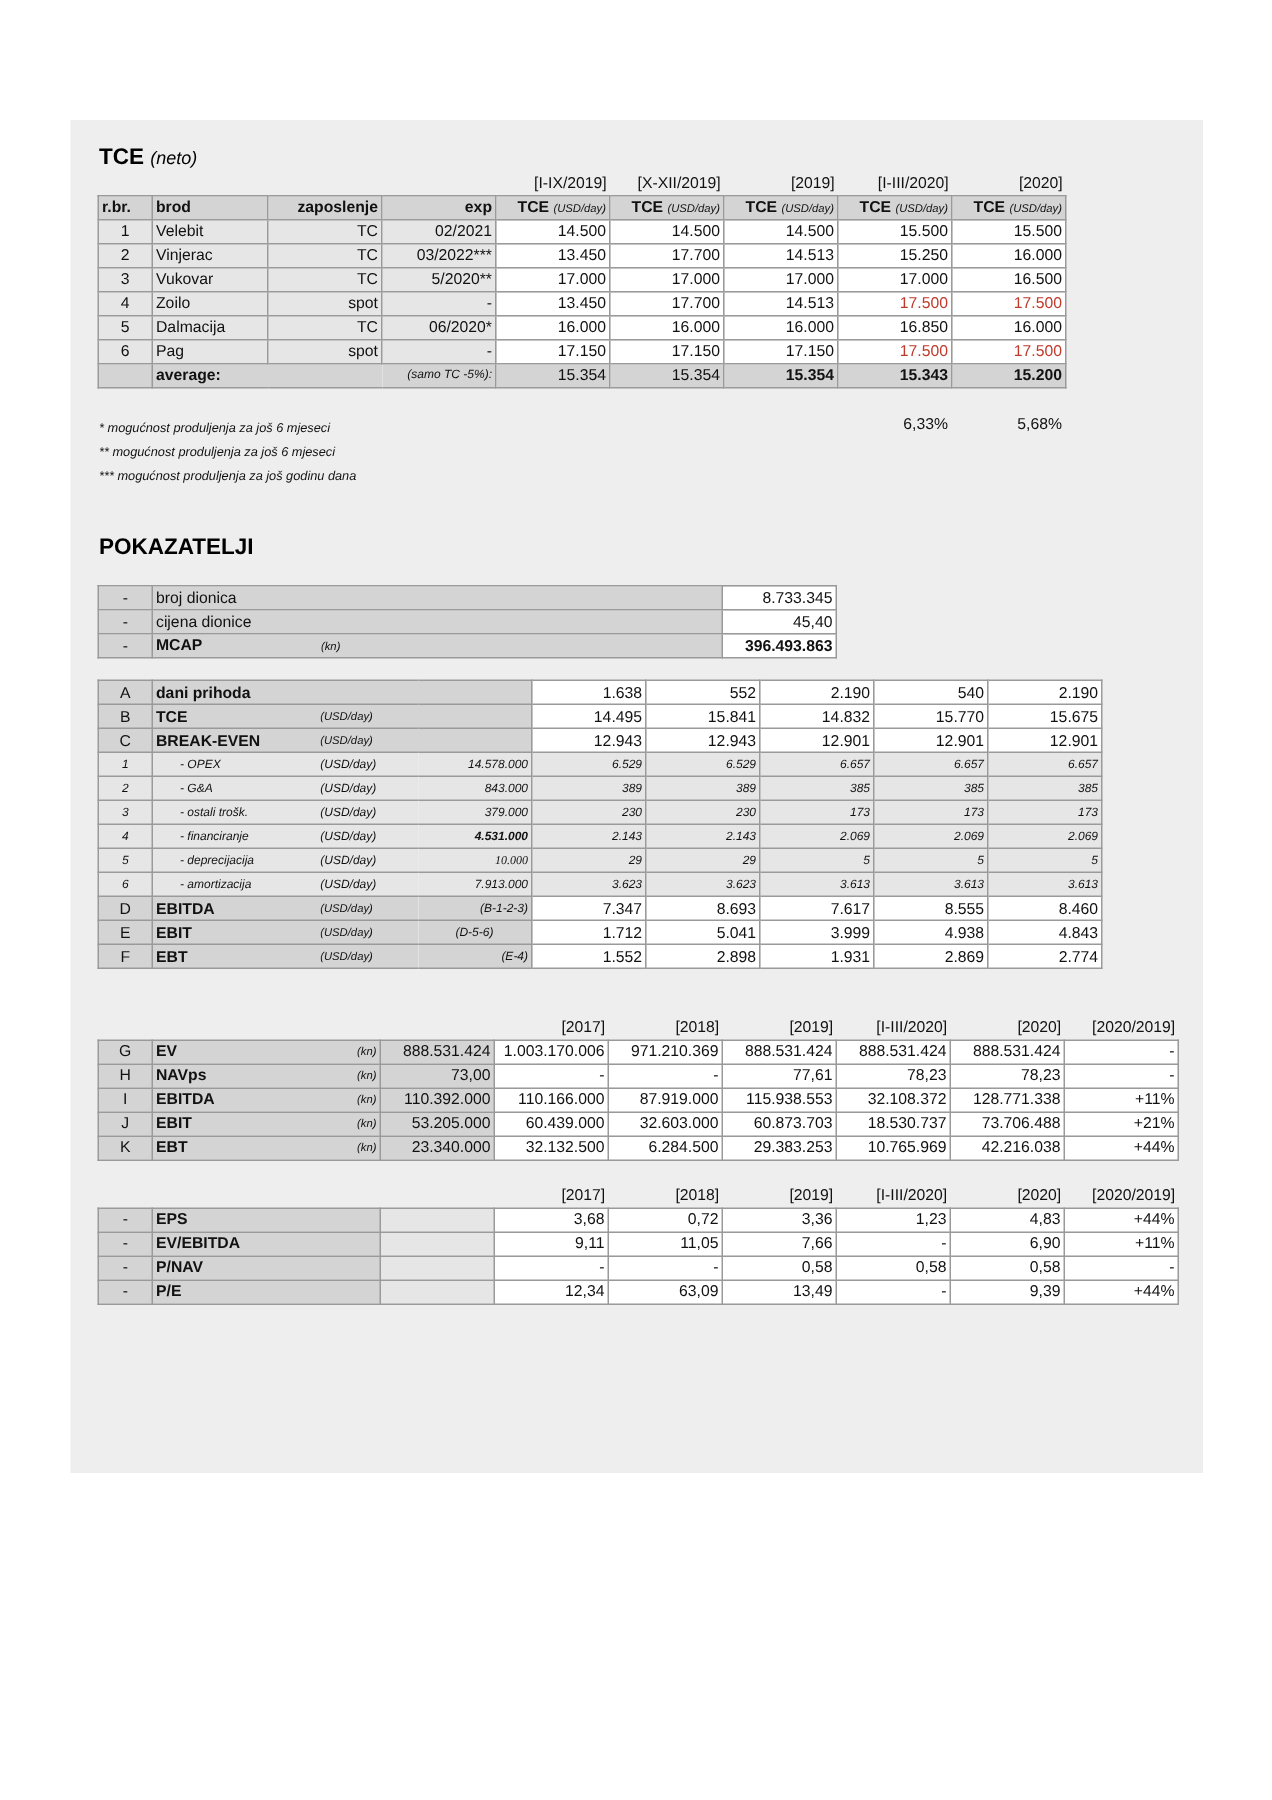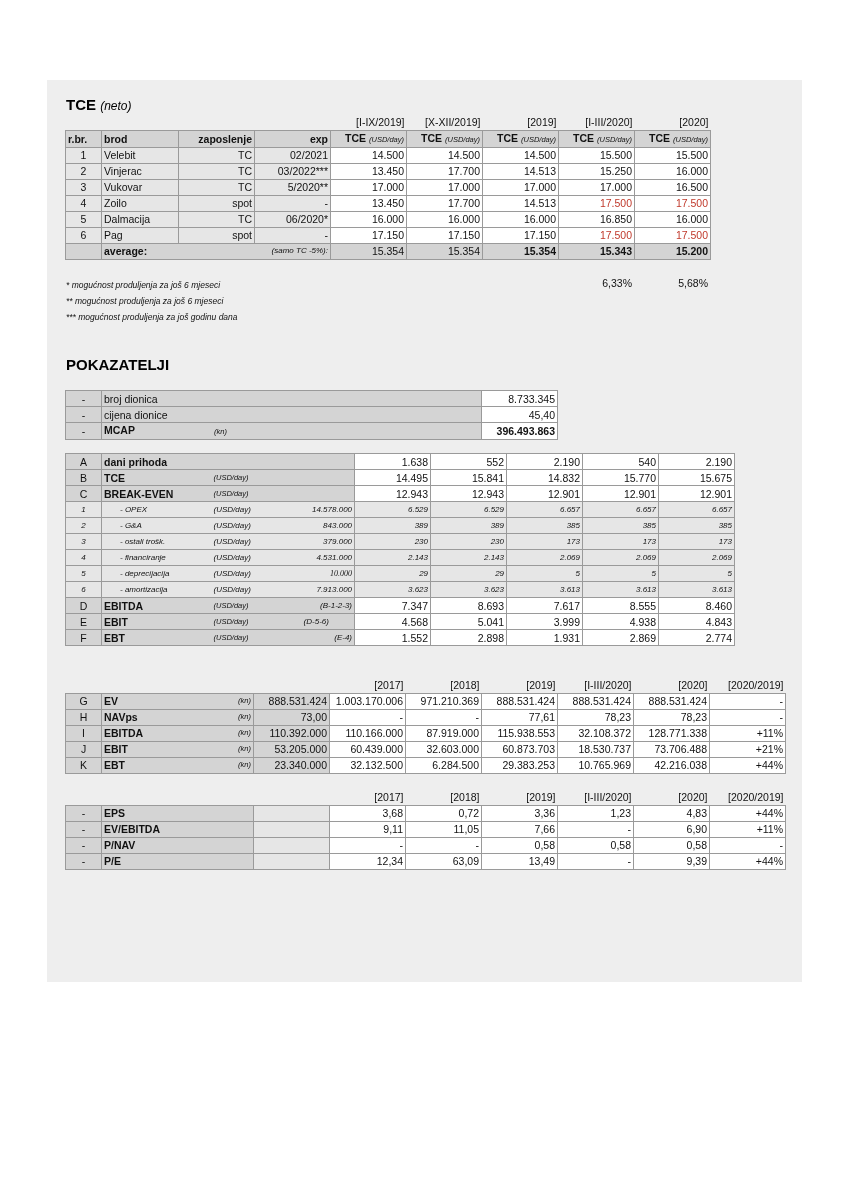--- a/index.html
+++ b/index.html
@@ -258,21 +258,21 @@
     <td class="lg r small">230</td>
     <td class="lg r small">230</td>
     <td class="lg r small">173</td>
     <td class="lg r small">173</td>
     <td class="lg r small">173</td>
   </tr>
   <tr>
     <td class="lg c small">4</td>
     <td class="lg small" style="padding-left:18px;border-right:none;">- financiranje</td>
     <td class="lg small" style="border-left:none;border-right:none;">(USD/day)</td>
-    <td class="lg r small" style="border-left:none;">4.531.000</td>
+    <td class="lg r small" style="border-left:none;font-weight:bold;">4.531.000</td>
     <td class="lg r small">2.143</td>
     <td class="lg r small">2.143</td>
     <td class="lg r small">2.069</td>
     <td class="lg r small">2.069</td>
     <td class="lg r small">2.069</td>
   </tr>
   <tr>
     <td class="lg c small">5</td>
     <td class="lg small" style="padding-left:18px;border-right:none;">- deprecijacija</td>
     <td class="lg small" style="border-left:none;border-right:none;">(USD/day)</td>
@@ -305,21 +305,21 @@
     <td class="w r">7.617</td>
     <td class="w r">8.555</td>
     <td class="w r">8.460</td>
   </tr>
 
   <tr>
     <td class="g c">E</td>
     <td class="g b" style="border-right:none;">EBIT</td>
     <td class="g" style="border-left:none;border-right:none;font-size:7.5px;font-style:italic;">(USD/day)</td>
     <td class="g r small" style="border-left:none;text-align:center;">(D-5-6)</td>
-    <td class="w r">4.568</td>
+    <td class="w r">1.712</td>
     <td class="w r">5.041</td>
     <td class="w r">3.999</td>
     <td class="w r">4.938</td>
     <td class="w r">4.843</td>
   </tr>
 
   <tr>
     <td class="g c">F</td>
     <td class="g b" style="border-right:none;">EBT</td>
     <td class="g" style="border-left:none;border-right:none;font-size:7.5px;font-style:italic;">(USD/day)</td>

